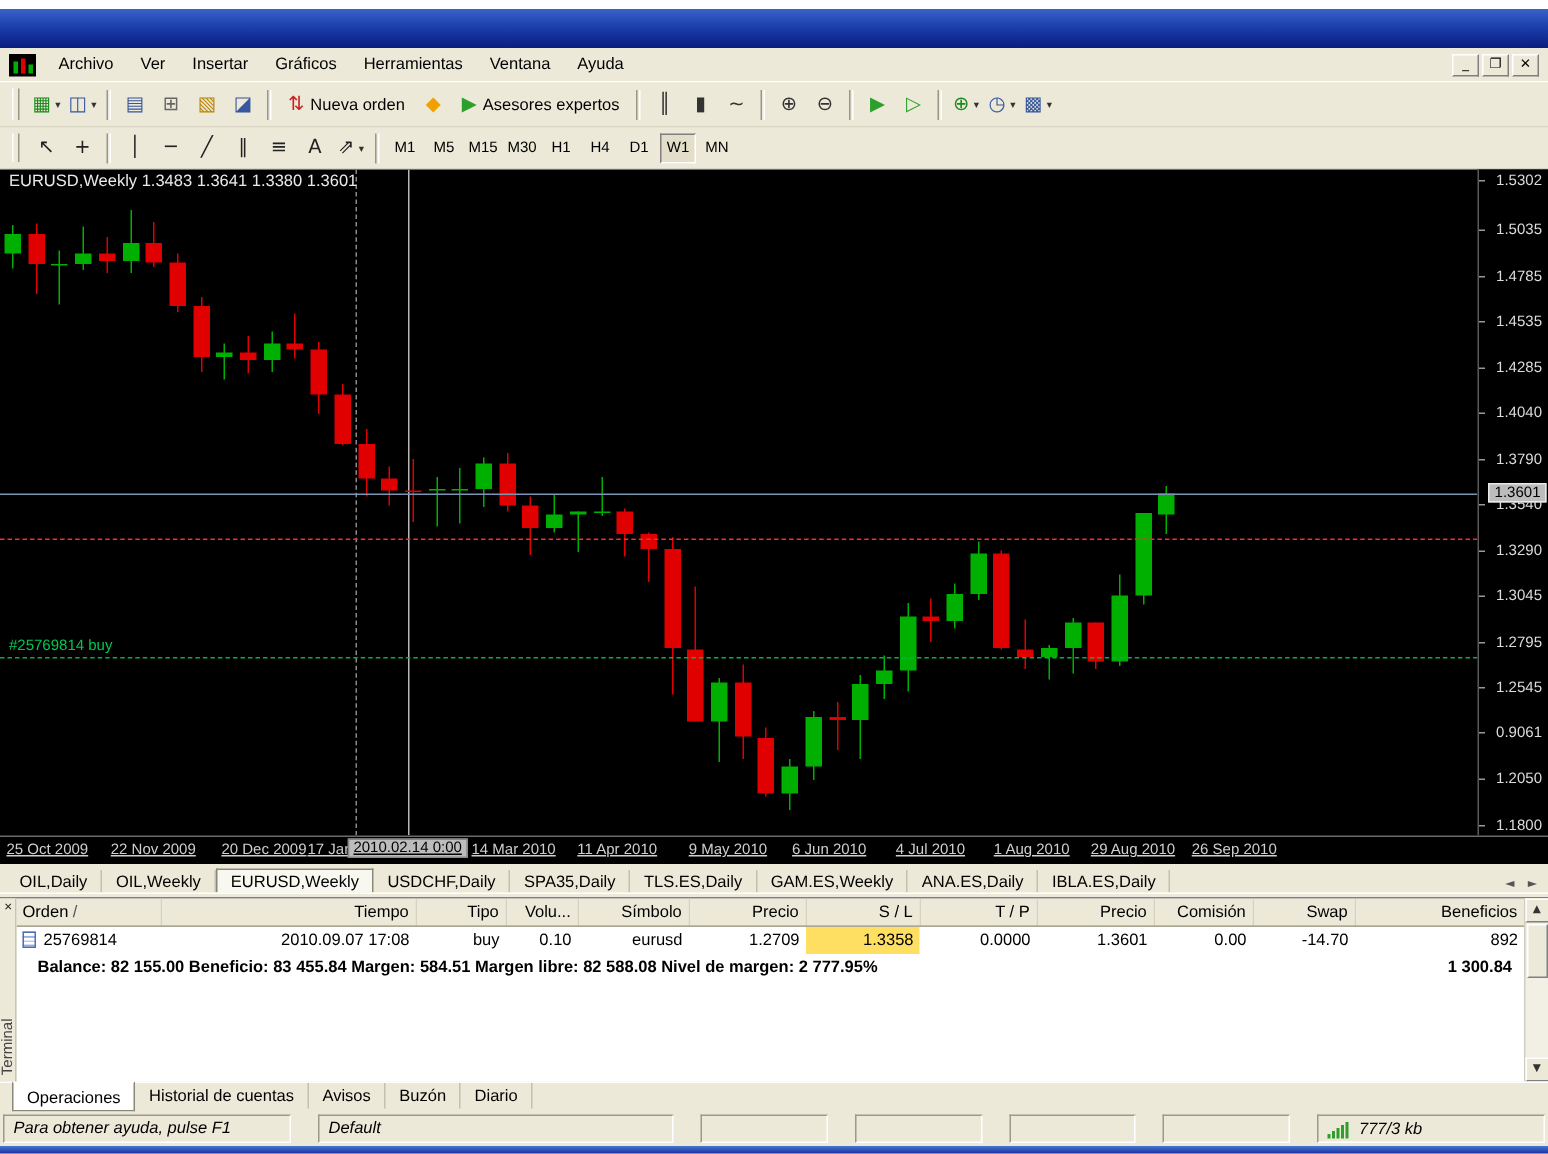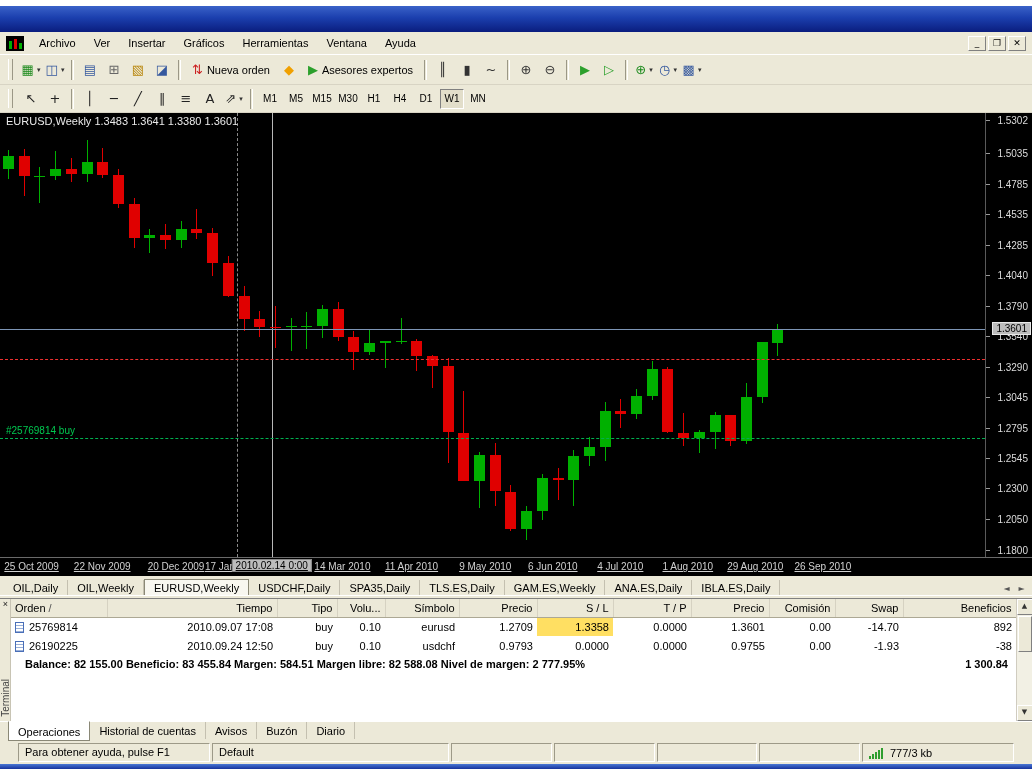--- a/index.html
+++ b/index.html
@@ -94,21 +94,21 @@
           font-size:7px; line-height:13px; text-align:center; color:#333; font-family:"DejaVu Sans",sans-serif; flex:none; }
   .sthumb { width:14px; height:36px; background:#ece9d8; border:1px solid; border-color:#fff #808080 #808080 #fff; margin-top:1px; }
   .sspace { flex:1; }
 
   
   .term-tabs { height:20px; background:#ece9d8; border-top:1px solid #fff; display:flex; align-items:flex-start; padding-left:8px; }
   .ttab { padding:3px 9px 2px; border-right:1px solid #c4c0b0; white-space:nowrap; }
   .ttab.active { background:#fff; border:1px solid #8a8876; border-top-color:#fff; margin-top:-1px; padding-top:4px; }
 
   
-  .statusbar { height:23px; background:#ece9d8; display:flex; gap:2px; padding:2px 18px; align-items:stretch; }
+  .statusbar { height:23px; background:#ece9d8; display:flex; gap:18px; padding:2px 2px; align-items:stretch;font-style:italic; }
   .scell { border:1px solid; border-color:#9d9a88 #ffffff #ffffff #9d9a88; padding:2px 6px; white-space:nowrap; overflow:hidden; }
   .shelp { width:192px; flex:none; }
   .sprofile { width:237px; flex:none; }
   .sfill { flex:1; }
   .straffic { width:152px; flex:none; display:flex; align-items:center; gap:7px; }
   .bars { display:inline-flex; align-items:flex-end; gap:1px; height:12px; }
   .bars i { display:block; width:2px; background:#2f9e2f; }
 </style>
 </head>
 <body>
@@ -381,21 +381,21 @@
         <div class="ptick" style="top: 218.227px;">1.3540</div>
         <div class="pmark" style="top: 223.227px;"></div>
         <div class="ptick" style="top: 248.89px;">1.3290</div>
         <div class="pmark" style="top: 253.89px;"></div>
         <div class="ptick" style="top: 278.939px;">1.3045</div>
         <div class="pmark" style="top: 283.939px;"></div>
         <div class="ptick" style="top: 309.602px;">1.2795</div>
         <div class="pmark" style="top: 314.602px;"></div>
         <div class="ptick" style="top: 340.265px;">1.2545</div>
         <div class="pmark" style="top: 345.265px;"></div>
-        <div class="ptick" style="top: 370.315px;">1.2300</div>
+        <div class="ptick" style="top: 370.315px;">0.9061</div>
         <div class="pmark" style="top: 375.315px;"></div>
         <div class="ptick" style="top: 400.978px;">1.2050</div>
         <div class="pmark" style="top: 405.978px;"></div>
         <div class="ptick" style="top: 431.641px;">1.1800</div>
         <div class="pmark" style="top: 436.641px;"></div>
         <div class="cur-price" style="top: 208.745px;">1.3601</div>
       </div>
     <div class="date-axis" id="date-axis">
         <div class="dlabel" style="left: 31.55px;">25 Oct 2009</div>
         <div class="dlabel" style="left: 102.2px;">22 Nov 2009</div>
@@ -477,34 +477,20 @@
               <td>0.10</td>
               <td>eurusd</td>
               <td>1.2709</td>
               <td class="hl">1.3358</td>
               <td>0.0000</td>
               <td>1.3601</td>
               <td>0.00</td>
               <td>-14.70</td>
               <td>892</td>
             </tr>
-            <tr class="orow">
-              <td class="first"><span class="oicon"></span><span>26190225</span></td>
-              <td>2010.09.24 12:50</td>
-              <td>buy</td>
-              <td>0.10</td>
-              <td>usdchf</td>
-              <td>0.9793</td>
-              <td>0.0000</td>
-              <td>0.0000</td>
-              <td>0.9755</td>
-              <td>0.00</td>
-              <td>-1.93</td>
-              <td>-38</td>
-            </tr>
           </tbody>
       </table>
       <div class="balance-row">
         <span>Balance: 82 155.00   Beneficio: 83 455.84   Margen: 584.51   Margen libre: 82 588.08   Nivel de margen: 2 777.95%</span>
         <span class="balance-val">1 300.84</span>
       </div>
     </div>
     <div class="term-scroll" id="term-scroll">
         <span class="sbtn">▲</span>
         <span class="sthumb"></span>

